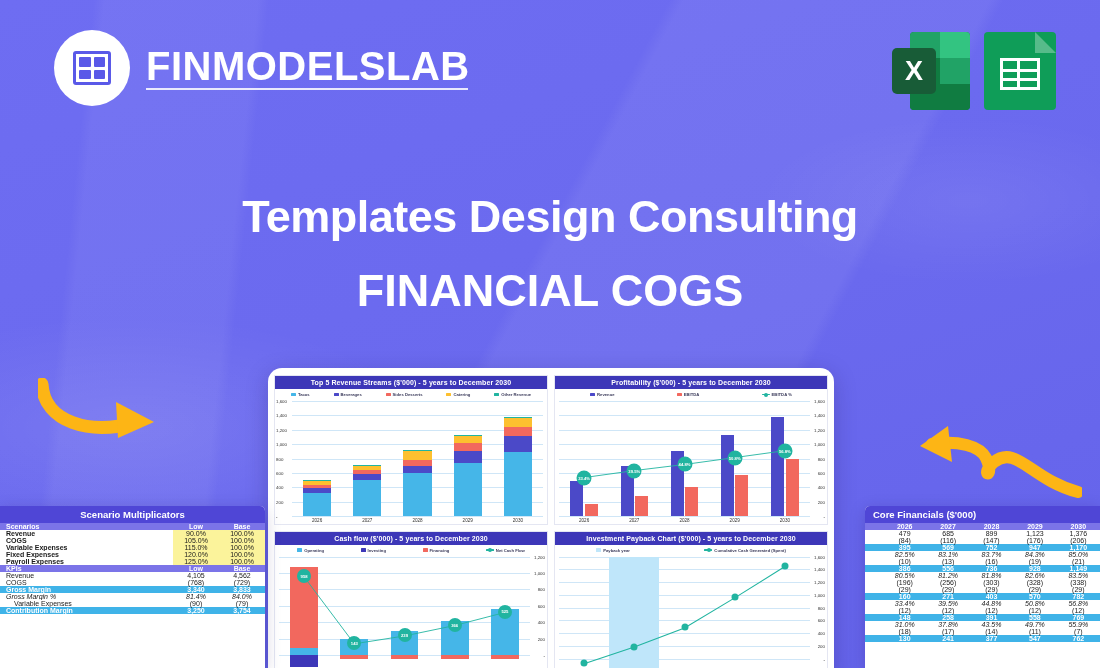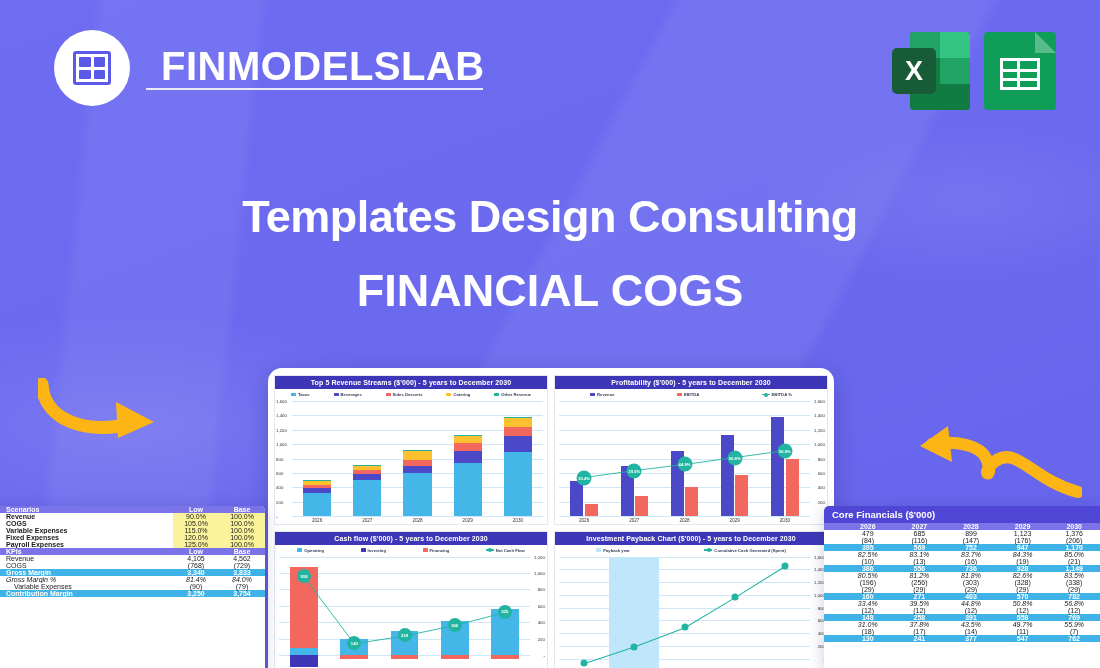--- a/index.html
+++ b/index.html
@@ -22,21 +22,21 @@
 
   
   .logo-wrap { position:absolute; left:54px; top:30px; display:flex; align-items:center; gap:16px; }
   .logo-circle {
     width:76px; height:76px; border-radius:50%; background:#fff;
     display:flex; align-items:center; justify-content:center;
   }
   .logo-grid { width:38px; height:34px; border:3px solid #5A59E8; border-radius:3px; padding:3px;
                display:grid; grid-template-columns:1fr 1fr; grid-template-rows:1fr 1fr; gap:3px; }
   .logo-grid i { background:#5A59E8; display:block; border-radius:1px; }
-  .brand-main { color:#fff; font-size:40px; font-weight:bold; letter-spacing:0.5px; line-height:1;margin-left:15px; }
+  .brand-main { color:#fff; font-size:40px; font-weight:bold; letter-spacing:0.5px; line-height:1; }
   .brand-sub { color:#fff; font-size:22px; letter-spacing:7.5px; margin-top:6px; font-weight:400; }
   .brand-sub-wrap { position:relative; padding-top:4px; }
   .brand-rule { position:absolute; left:0; right:2px; top:2px; height:2px; background:rgba(255,255,255,.85); }
 
   
   .filetypes { position:absolute; right:44px; top:32px; display:flex; gap:14px; }
   .xls { position:relative; width:78px; height:78px; }
   .xls .sheet { position:absolute; left:18px; top:0; width:60px; height:78px; border-radius:4px; overflow:hidden;
                 background:#107C41; }
   .xls .q { position:absolute; background:#21A366; }
@@ -81,21 +81,21 @@
   .xl { position:absolute; bottom:1px; font-size:4.6px; color:#333; transform:translateX(-50%); white-space:nowrap; }
   .bar { position:absolute; bottom:0; }
   .bub { position:absolute; background:#21B4A0; color:#fff; border-radius:50%;
          display:flex; align-items:center; justify-content:center; font-size:4.2px; font-weight:bold;
          transform:translate(-50%,-50%); }
   .dot { position:absolute; background:#21B4A0; border-radius:50%; transform:translate(-50%,-50%); }
 
   
   .tbl-card { position:absolute; background:#fff; box-shadow:0 4px 16px rgba(30,20,90,.22); overflow:hidden; }
   .left-tbl { left:0; top:506px; width:265px; height:162px; border-radius:0 5px 0 0; }
-  .right-tbl { right:0; top:506px; width:276px; height:162px; border-radius:5px 0 0 0; }
+  .right-tbl { right:0; top:506px; width:235px; height:162px; border-radius:5px 0 0 0; }
   .t-title { background:#4F46D6; color:#fff; font-weight:bold; font-size:9.5px; text-align:center; padding:3px 0; }
   .t-title.left-al { text-align:left; padding-left:8px; }
   .t-hdr { background:#7B74E8; color:#fff; font-size:7px; font-weight:bold; display:flex; }
   .t-row { display:flex; font-size:7px; color:#1a1a1a; }
   .c-lbl { flex:1; padding:0 0 0 6px; white-space:nowrap; overflow:hidden; }
   .c-num { width:46px; text-align:center; }
   .yel { background:#FBF39B; }
   .blue-row { background:#3FB3E8; color:#fff; font-weight:bold; }
   .ital { font-style:italic; }
   .indent { padding-left:14px; }
@@ -394,20 +394,21 @@
         <div class="dot" style="left: 29.1px; top: 109.694px; width: 7px; height: 7px;"></div>
         <div class="dot" style="left: 79.3px; top: 93.0833px; width: 7px; height: 7px;"></div>
         <div class="dot" style="left: 129.5px; top: 73.9167px; width: 7px; height: 7px;"></div>
         <div class="dot" style="left: 179.7px; top: 43.8889px; width: 7px; height: 7px;"></div>
         <div class="dot" style="left: 229.9px; top: 12.5833px; width: 7px; height: 7px;"></div>
       </div>
   </div>
 </div>
 
 <div class="tbl-card left-tbl">
+  <div class="t-title">Scenario Multiplicators</div>
   <div class="t-hdr">
     <div class="c-lbl">Scenarios</div>
     <div class="c-num">Low</div>
     <div class="c-num">Base</div>
   </div>
   <div id="sm-rows">
       <div class="t-row">
         <div class="c-lbl" style="font-weight: bold;">Revenue</div>
         <div class="c-num yel">90.0%</div>
         <div class="c-num yel">100.0%</div>

